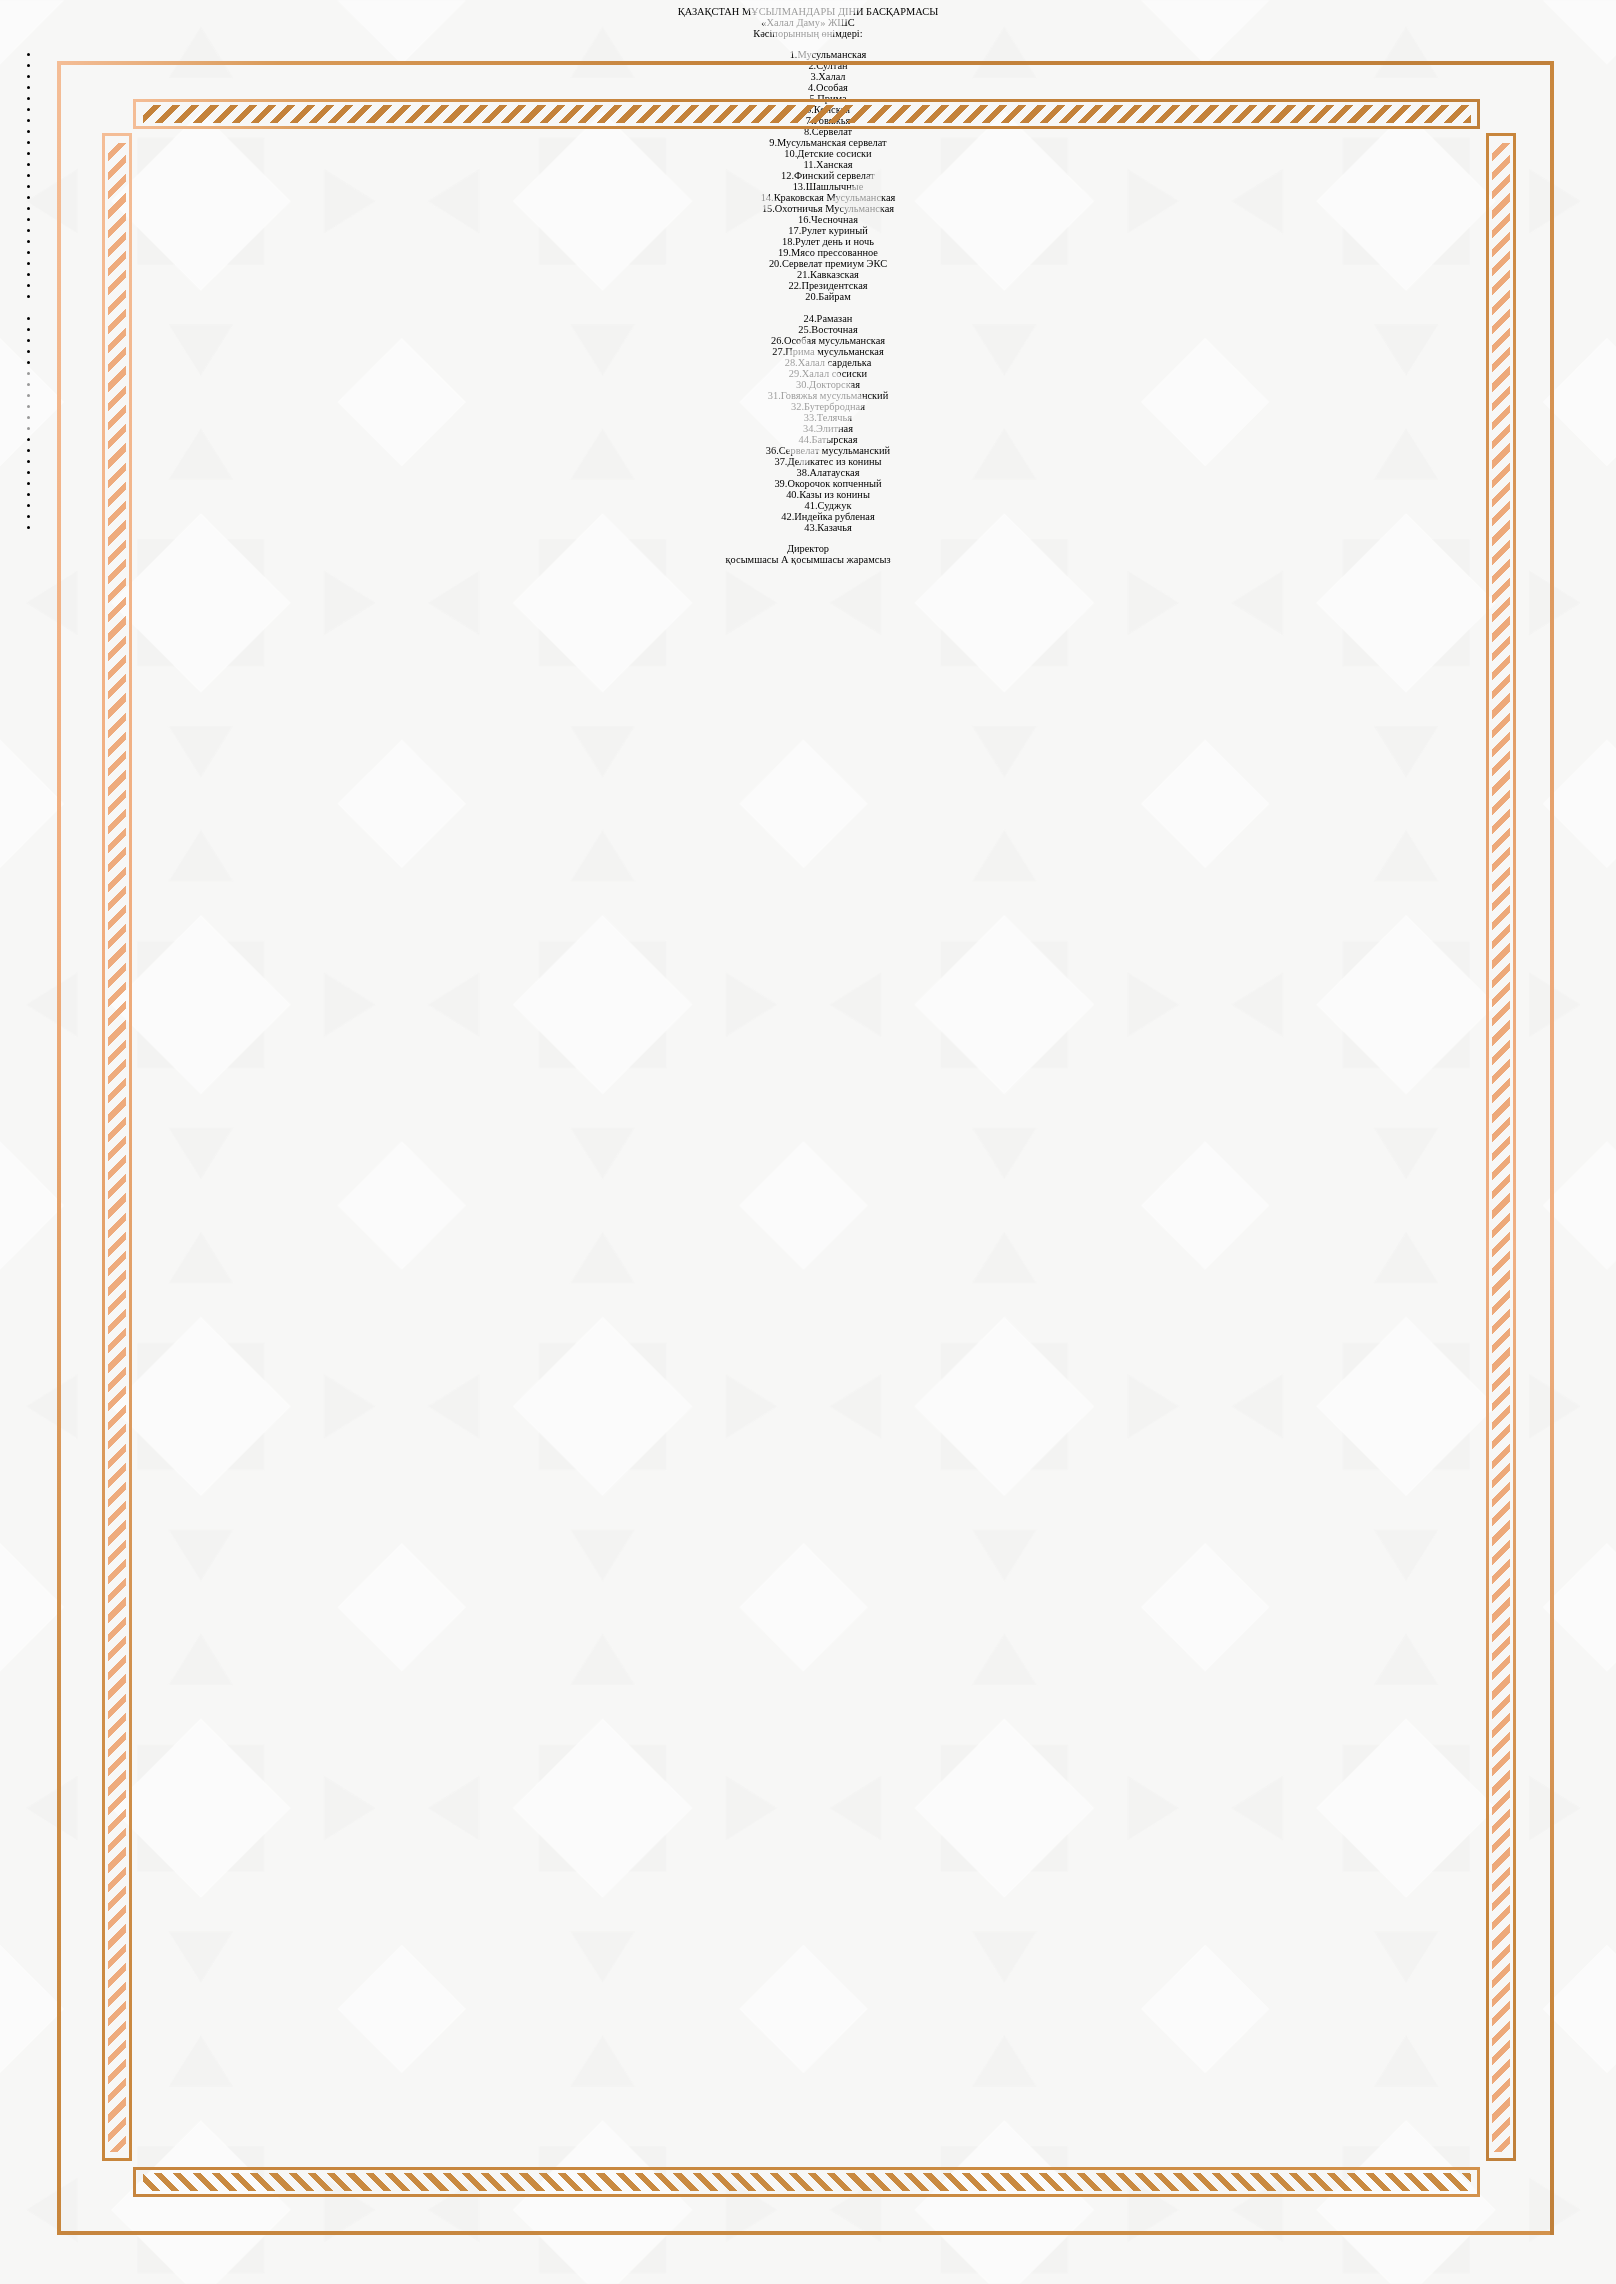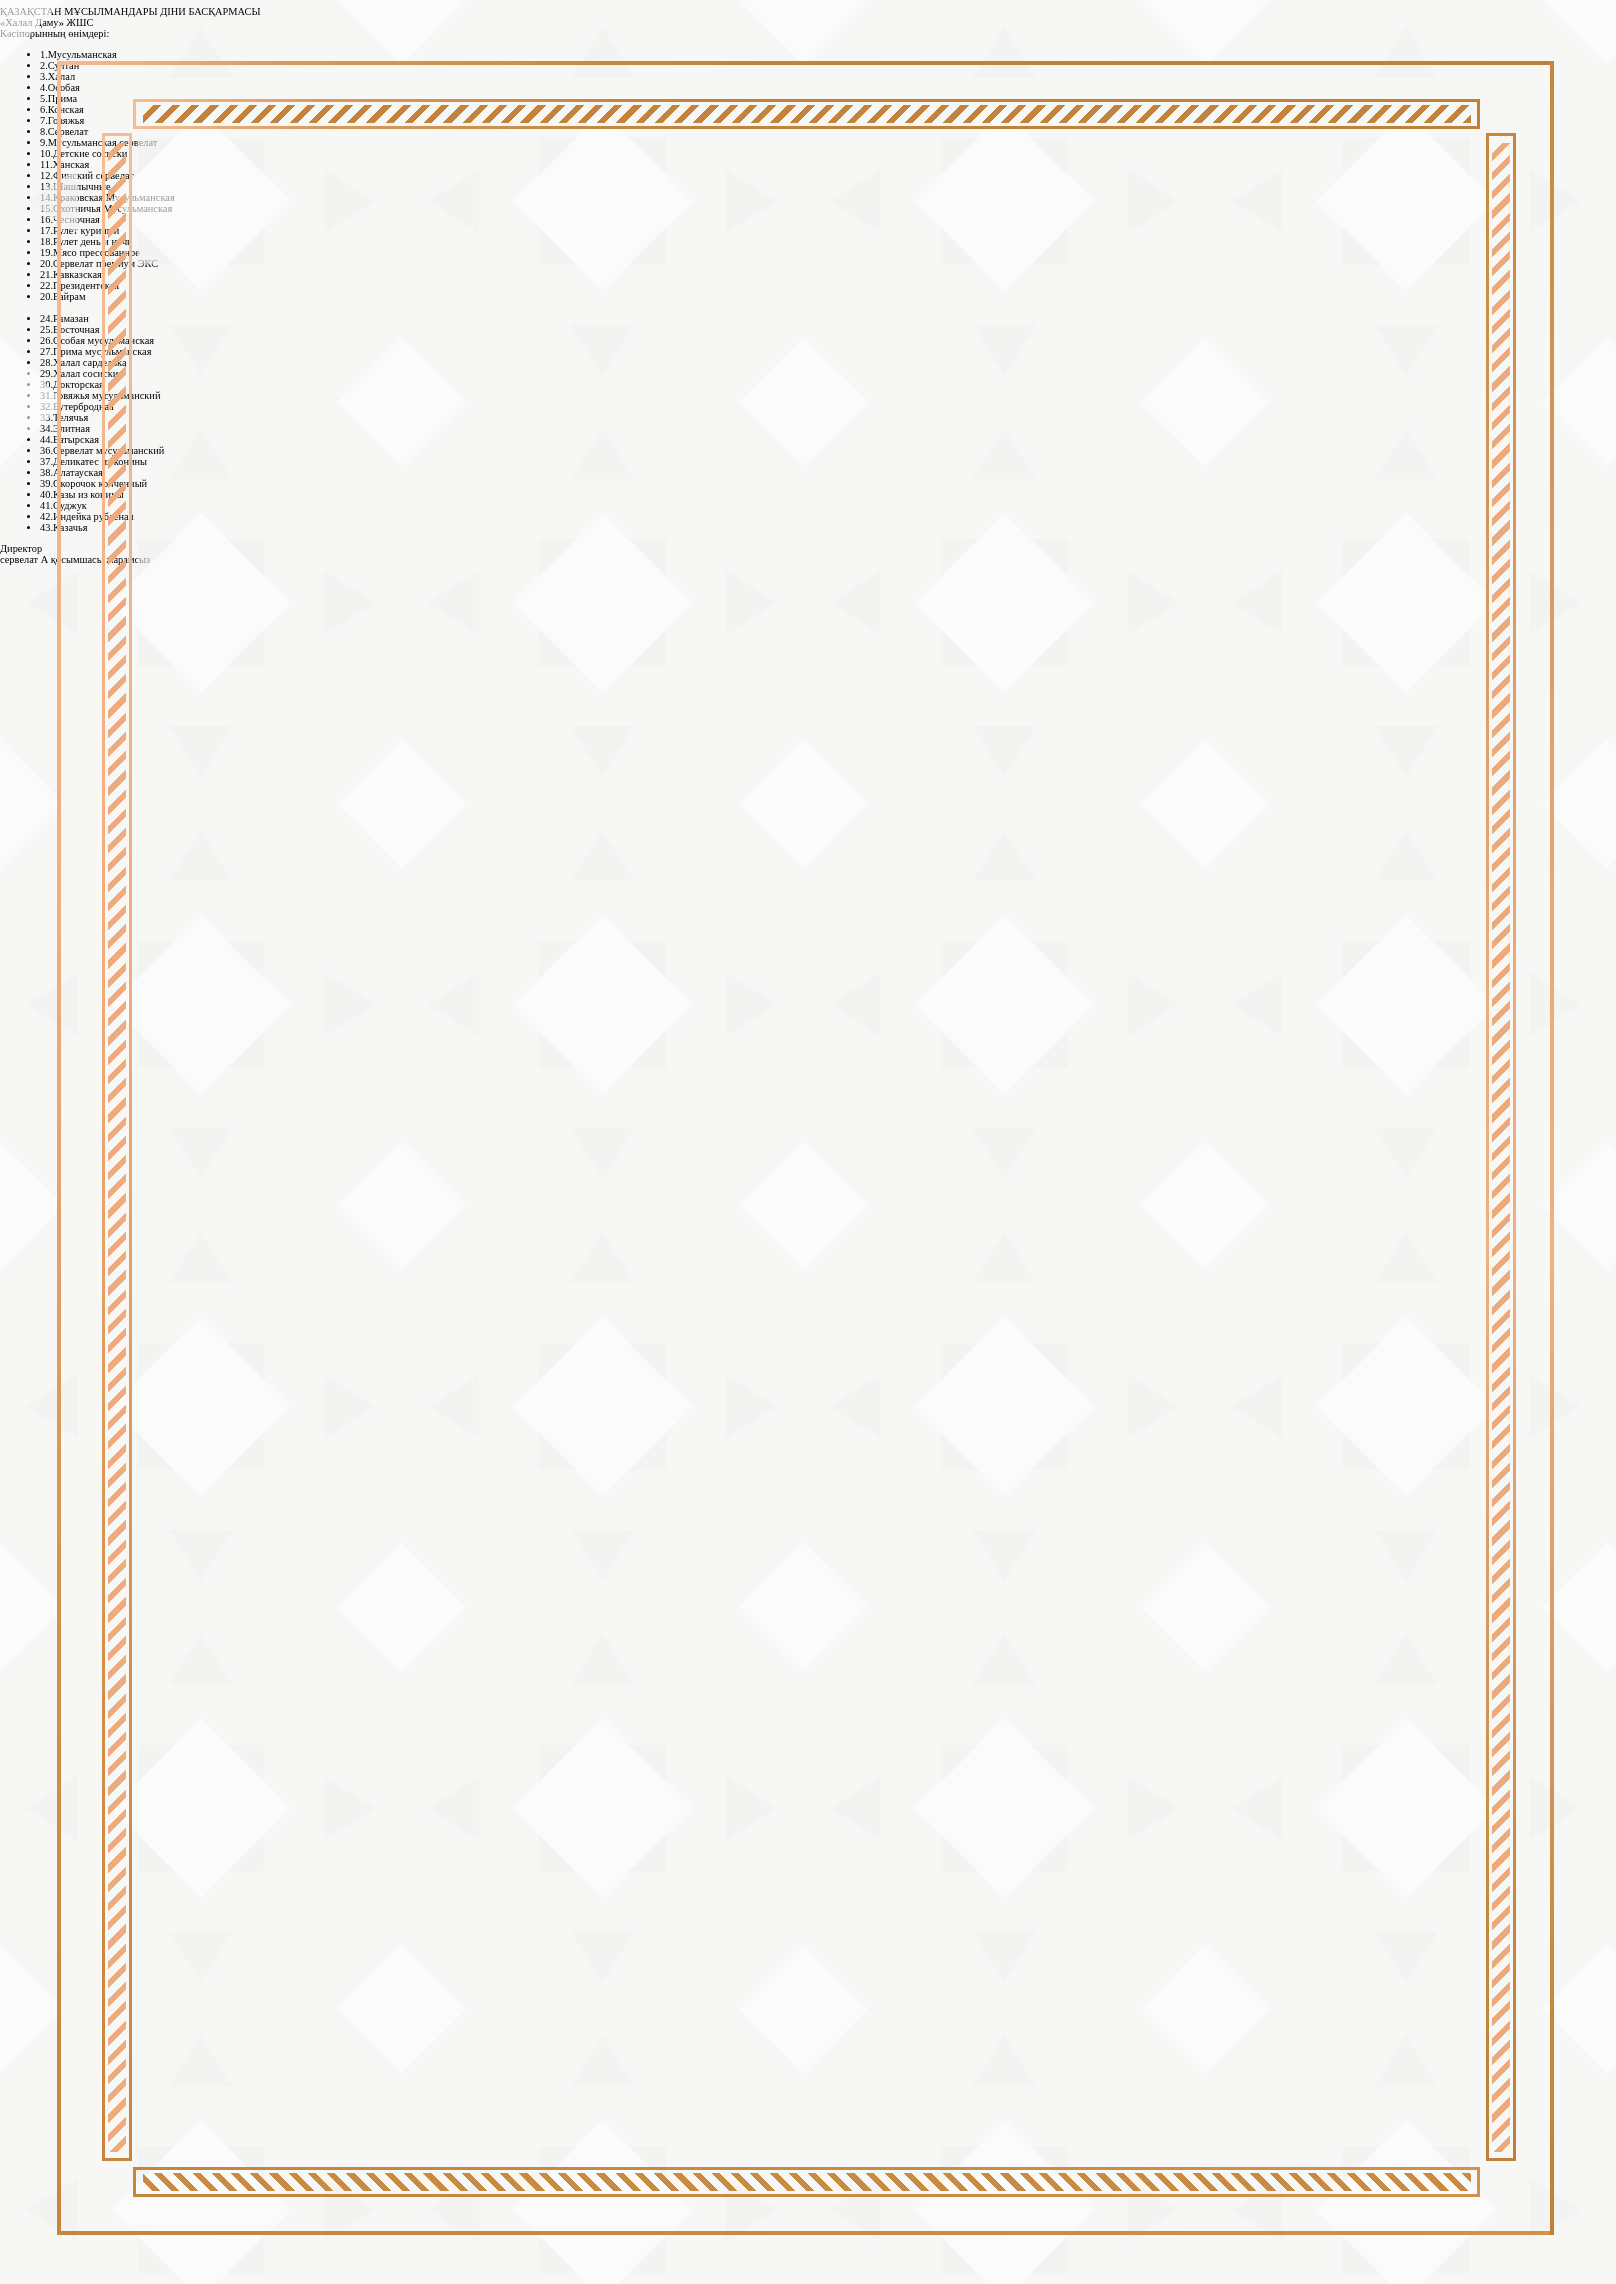--- a/index.html
+++ b/index.html
@@ -1,17 +1,17 @@
 <!DOCTYPE html>
 <html style="--page-bg: #f7f7f6; --copper: #c8863c; --copper-dark: #c0803a; --peach: #f4bd96; --ink: #1a1a1a;font-size:10.4px"><head>
 <meta charset="utf-8">
 <style>
   html,body{margin:0;padding:0;}
   body{background:#e9e9e9;font-family:"Liberation Serif","DejaVu Serif",serif;}
-  #page{position:relative;width:1616px;height:2284px;background:var(--page-bg,#f7f7f6);overflow:hidden;}
+  #page{position:relative;width:1616px;height:2284px;background:var(--page-bg,#f7f7f6);overflow:hidden;text-align:center;}
 
   
   .watermark{position:absolute;inset:0;opacity:.6;}
 
   
   .strip{position:absolute;}
   
   .outer-top{left:57px;right:62px;top:61px;height:3.9px;background:linear-gradient(90deg,#f4bd96 0%,#d99a58 15%,#c4823a 45%,#c0803a 100%);}
   .outer-bottom{left:57px;right:62px;bottom:49px;height:3.9px;background:linear-gradient(90deg,#c6853e 0%,#c98a41 55%,#d3924c 100%);}
   .outer-left{left:57px;top:61px;bottom:49px;width:3.9px;background:linear-gradient(180deg,#f4bd96 0%,#f0ad7e 40%,#cf8f4a 75%,#c8863c 100%);}
@@ -168,19 +168,19 @@
       <li>39.Окорочок копченный</li>
       <li>40.Казы из конины</li>
       <li>41.Суджук</li>
       <li>42.Индейка рубленая</li>
       <li>43.Казачья</li>
     </ul>
 
   <div class="director-label">Директор</div>
 
   <div class="txt footer">
-    <span class="p">сервелат</span>
+    <span class="p">қосымшасы</span>
     <span class="u">А қосымшасы</span>
     <span>жарамсыз</span>
   </div>
 
 </div>
 
 
 </body></html>

